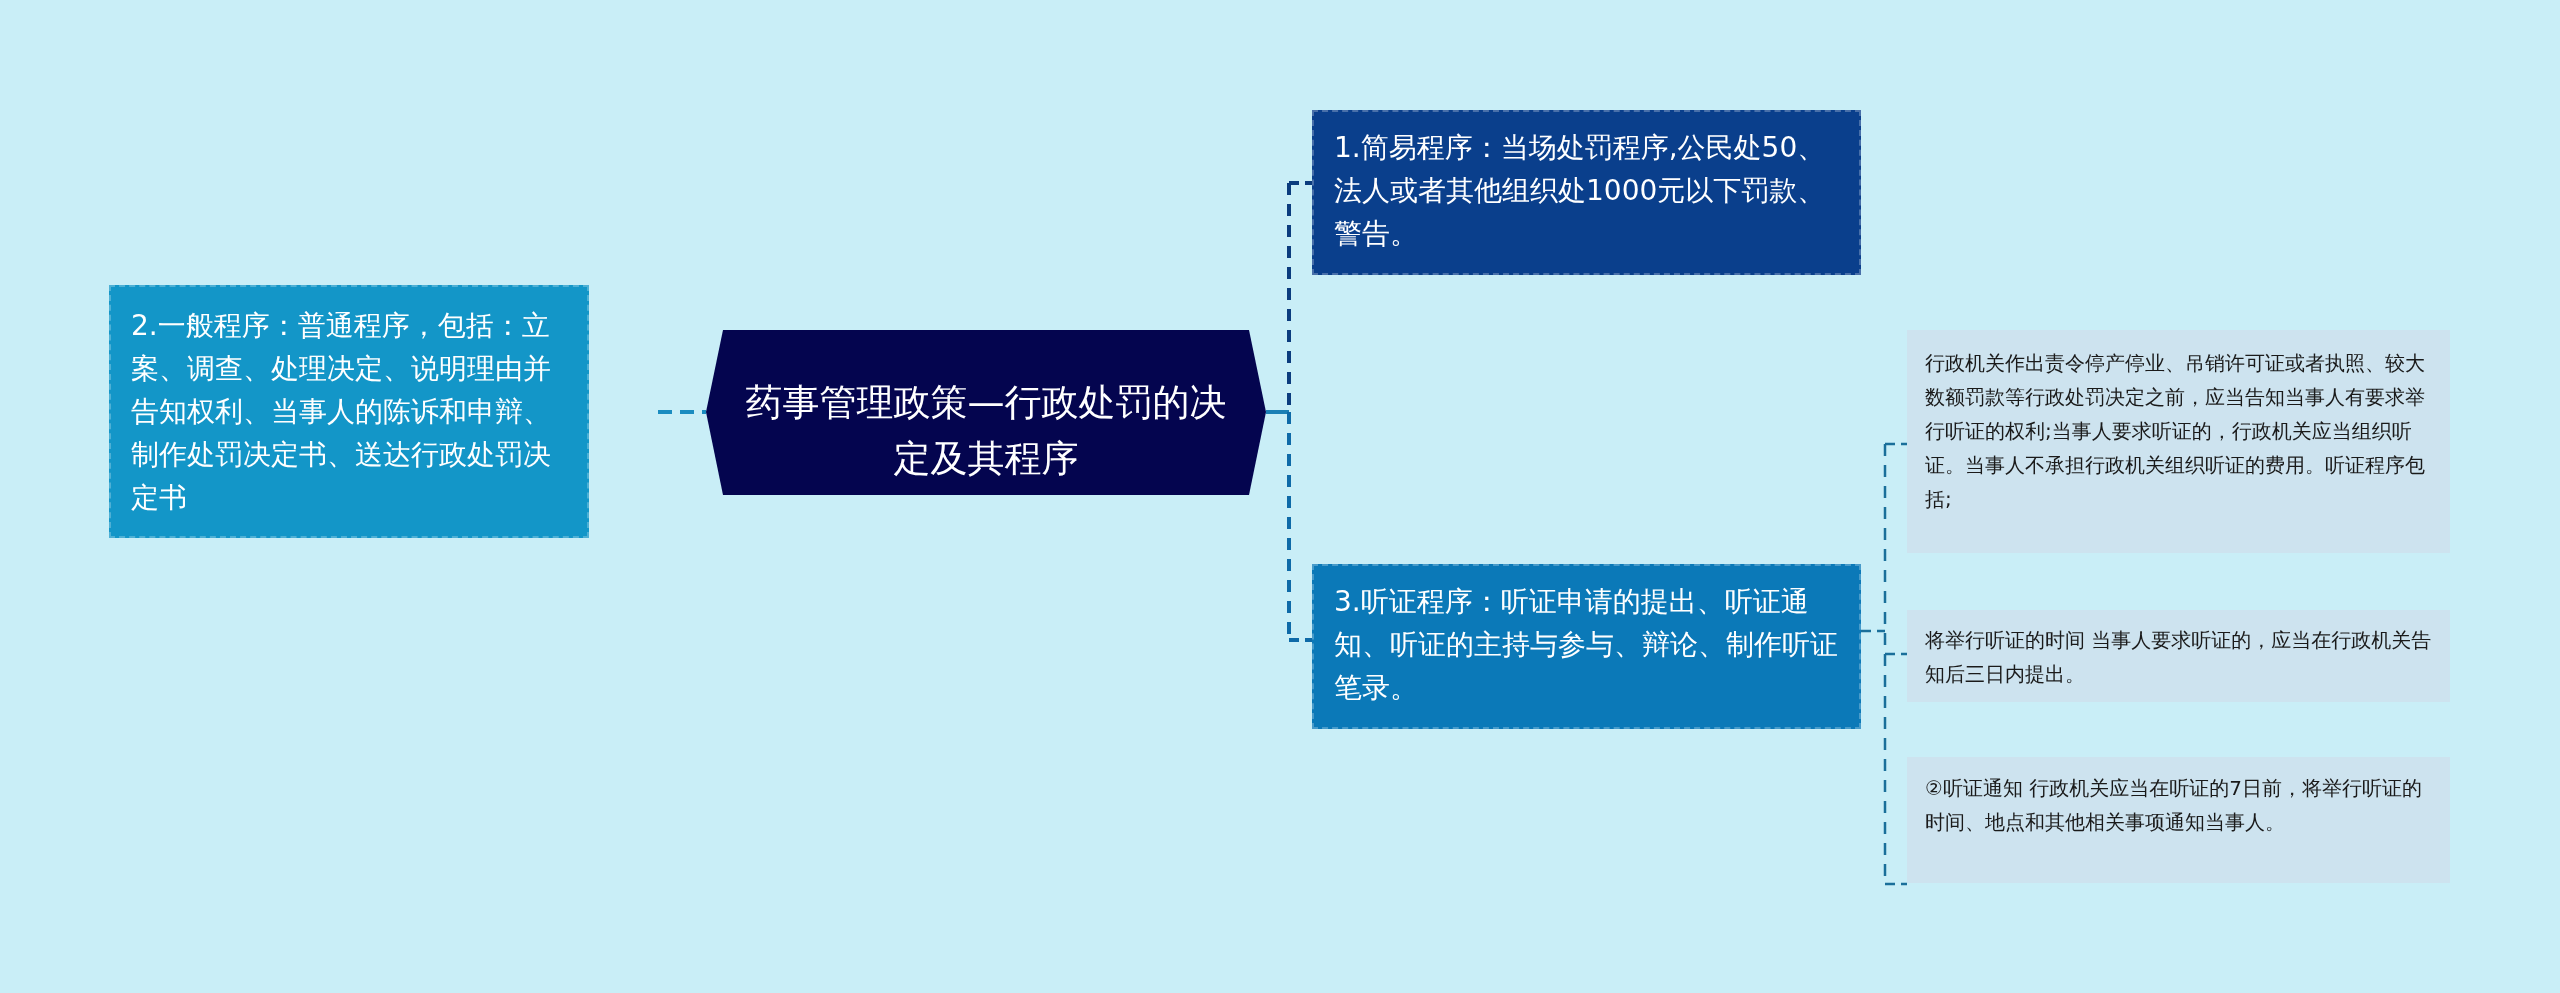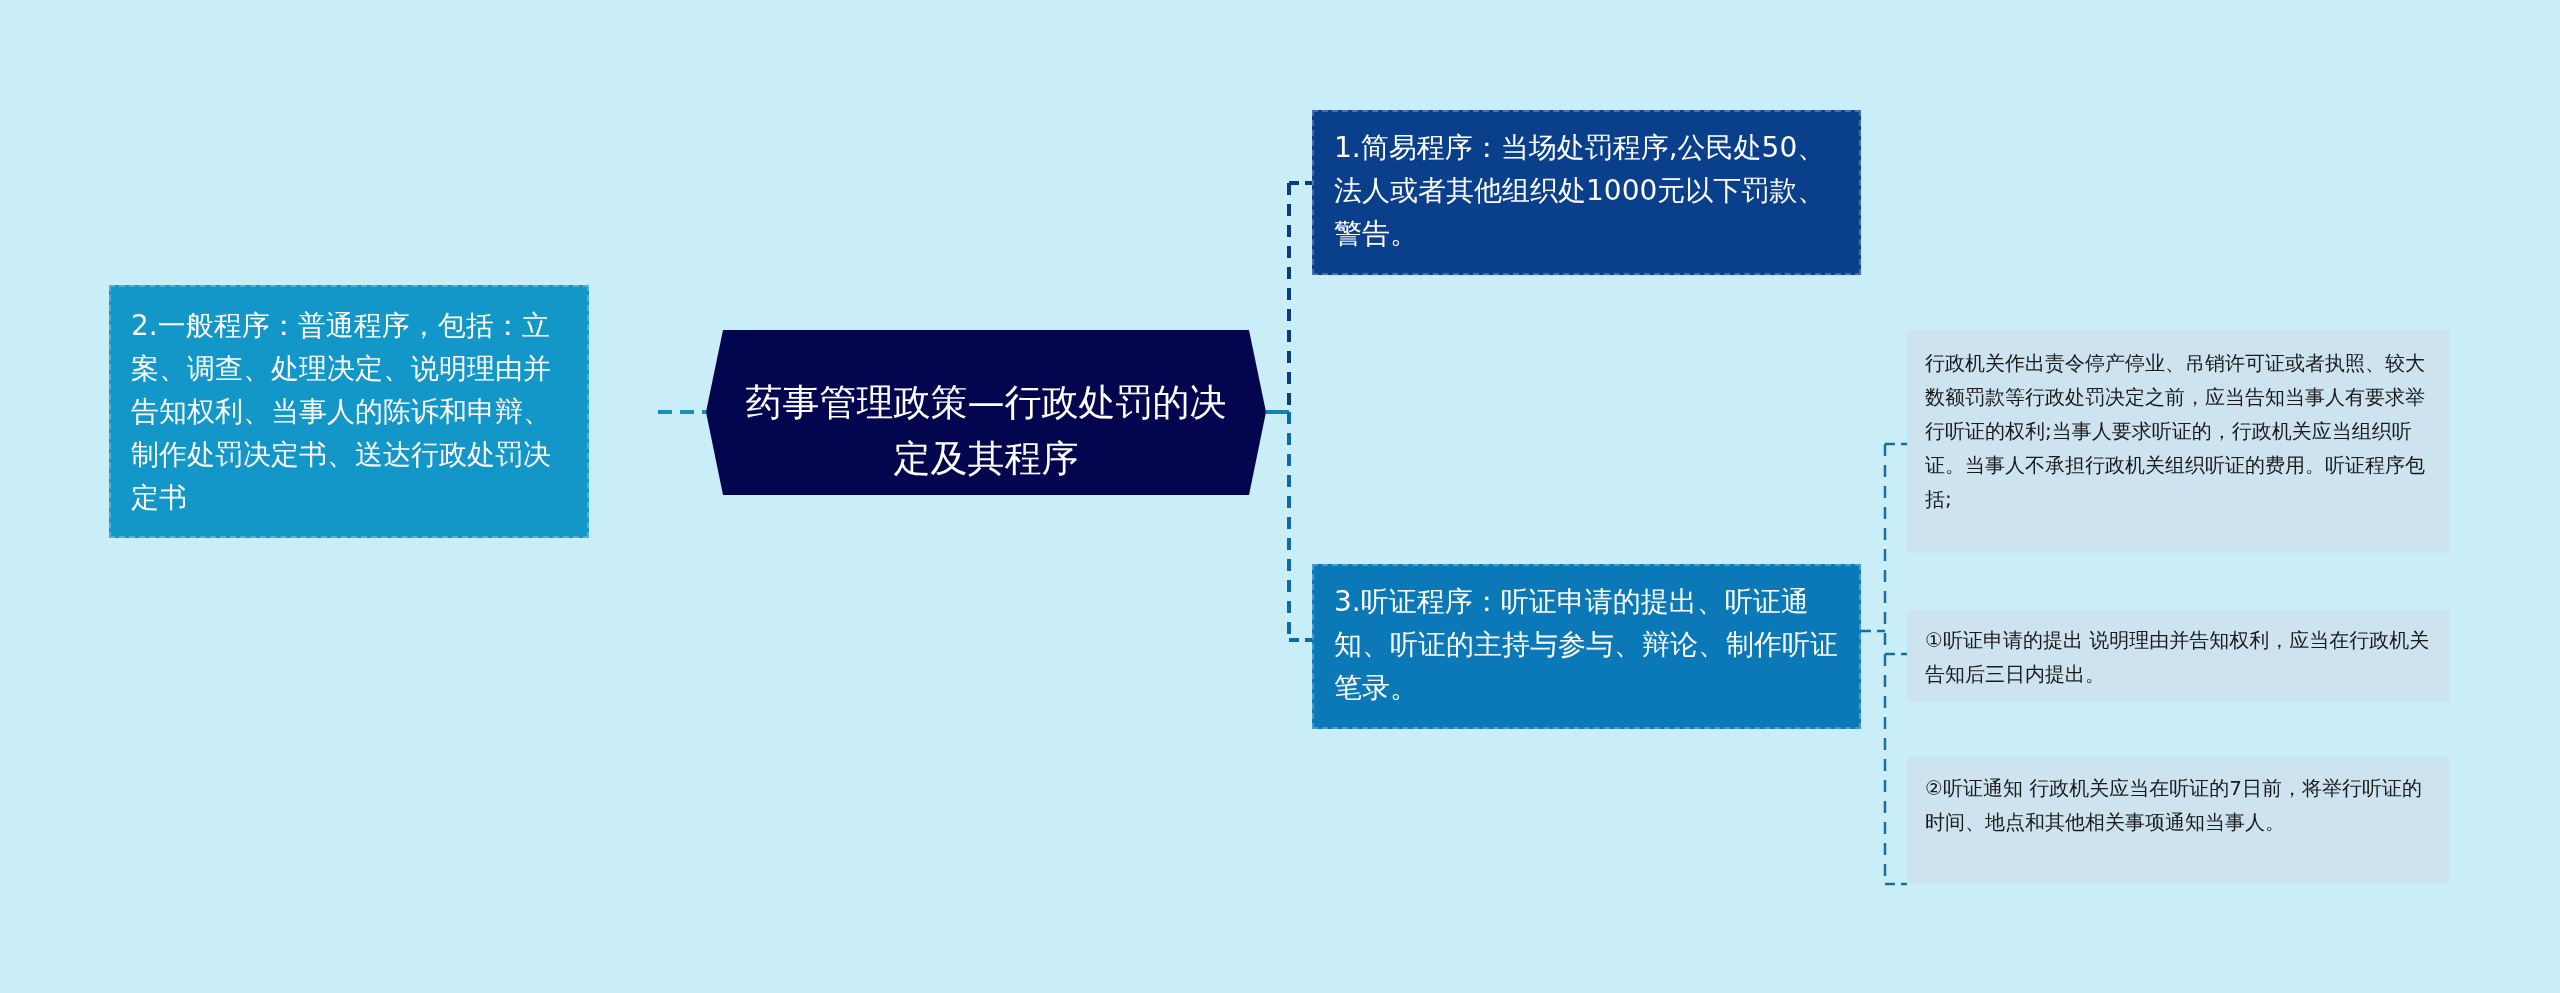--- a/index.html
+++ b/index.html
@@ -70,18 +70,18 @@
 
 <div class="node branch" style="left:1312px; top:548px; width:549px; height:165px; background:#0b79b8;margin-top:16px;">
   <span>3.听证程序：听证申请的提出、听证通知、听证的主持与参与、辩论、制作听证笔录。</span>
 </div>
 
 <div class="node leaf" style="left:1907px; top:330px; width:543px; height:223px;">
   <span>行政机关作出责令停产停业、吊销许可证或者执照、较大数额罚款等行政处罚决定之前，应当告知当事人有要求举行听证的权利;当事人要求听证的，行政机关应当组织听证。当事人不承担行政机关组织听证的费用。听证程序包括;</span>
 </div>
 
 <div class="node leaf" style="left:1907px; top:610px; width:543px; height:92px; padding-top:13px;">
-  <span>①听证申请的提出 说明理由并告知权利，应当在行政机关告知后三日内提出。</span>
+  <span>将举行听证的时间 当事人要求听证的，应当在行政机关告知后三日内提出。</span>
 </div>
 
 <div class="node leaf" style="left:1907px; top:757px; width:543px; height:126px; padding-top:14px;">
   <span>②听证通知 行政机关应当在听证的7日前，将举行听证的时间、地点和其他相关事项通知当事人。</span>
 </div>
 
 </body></html>

